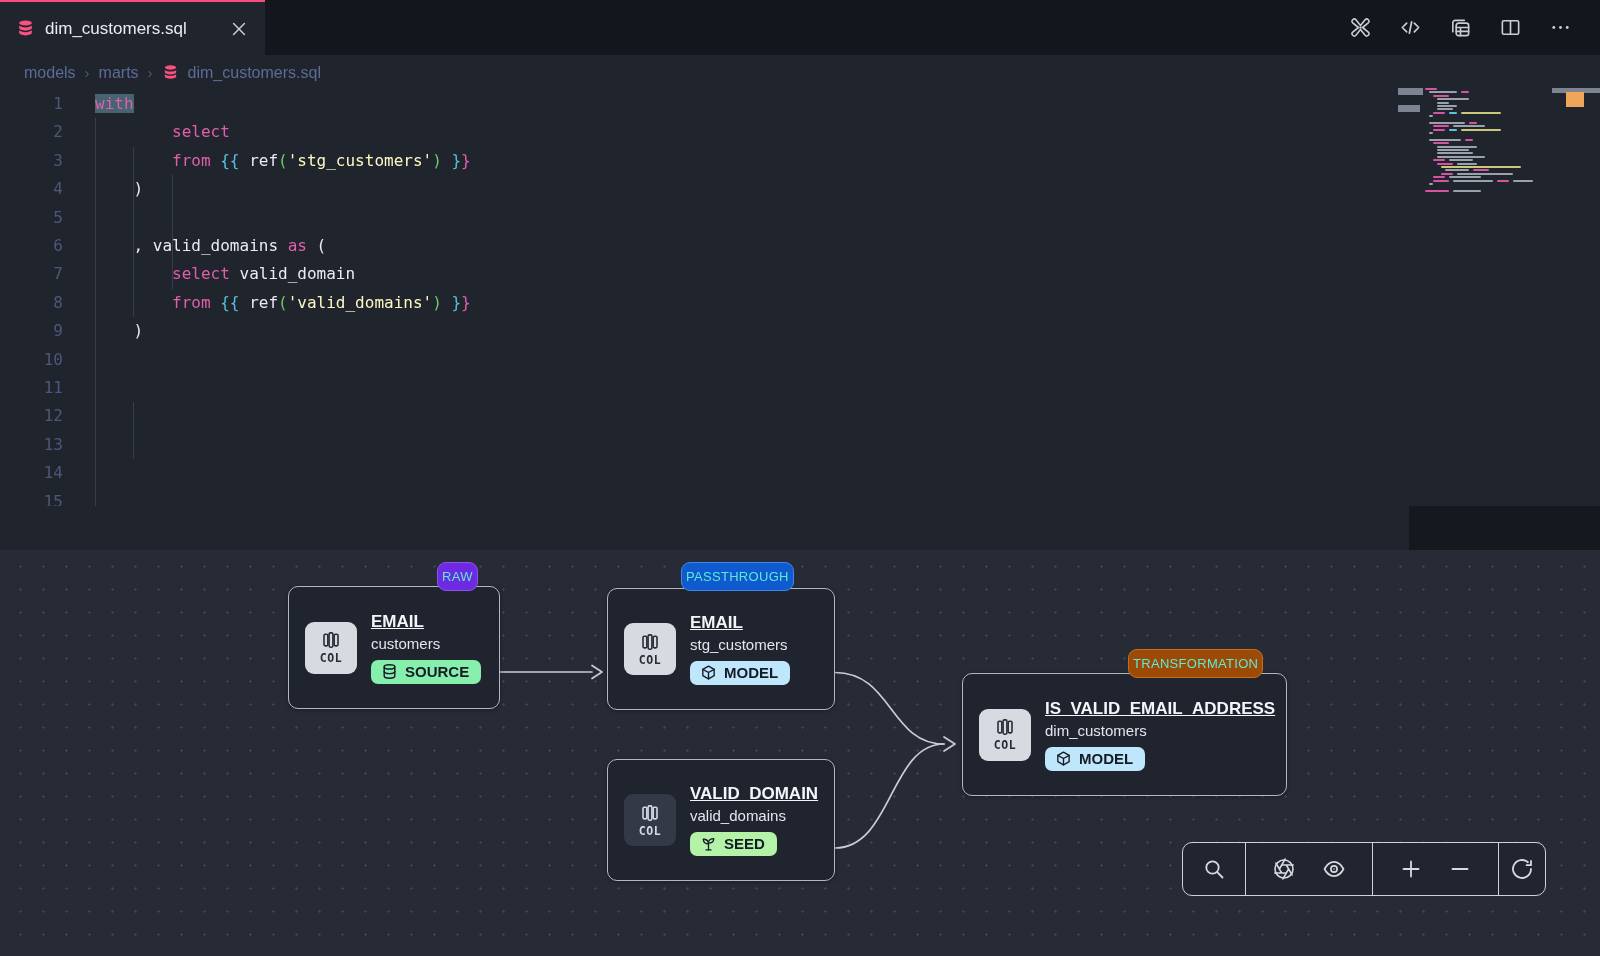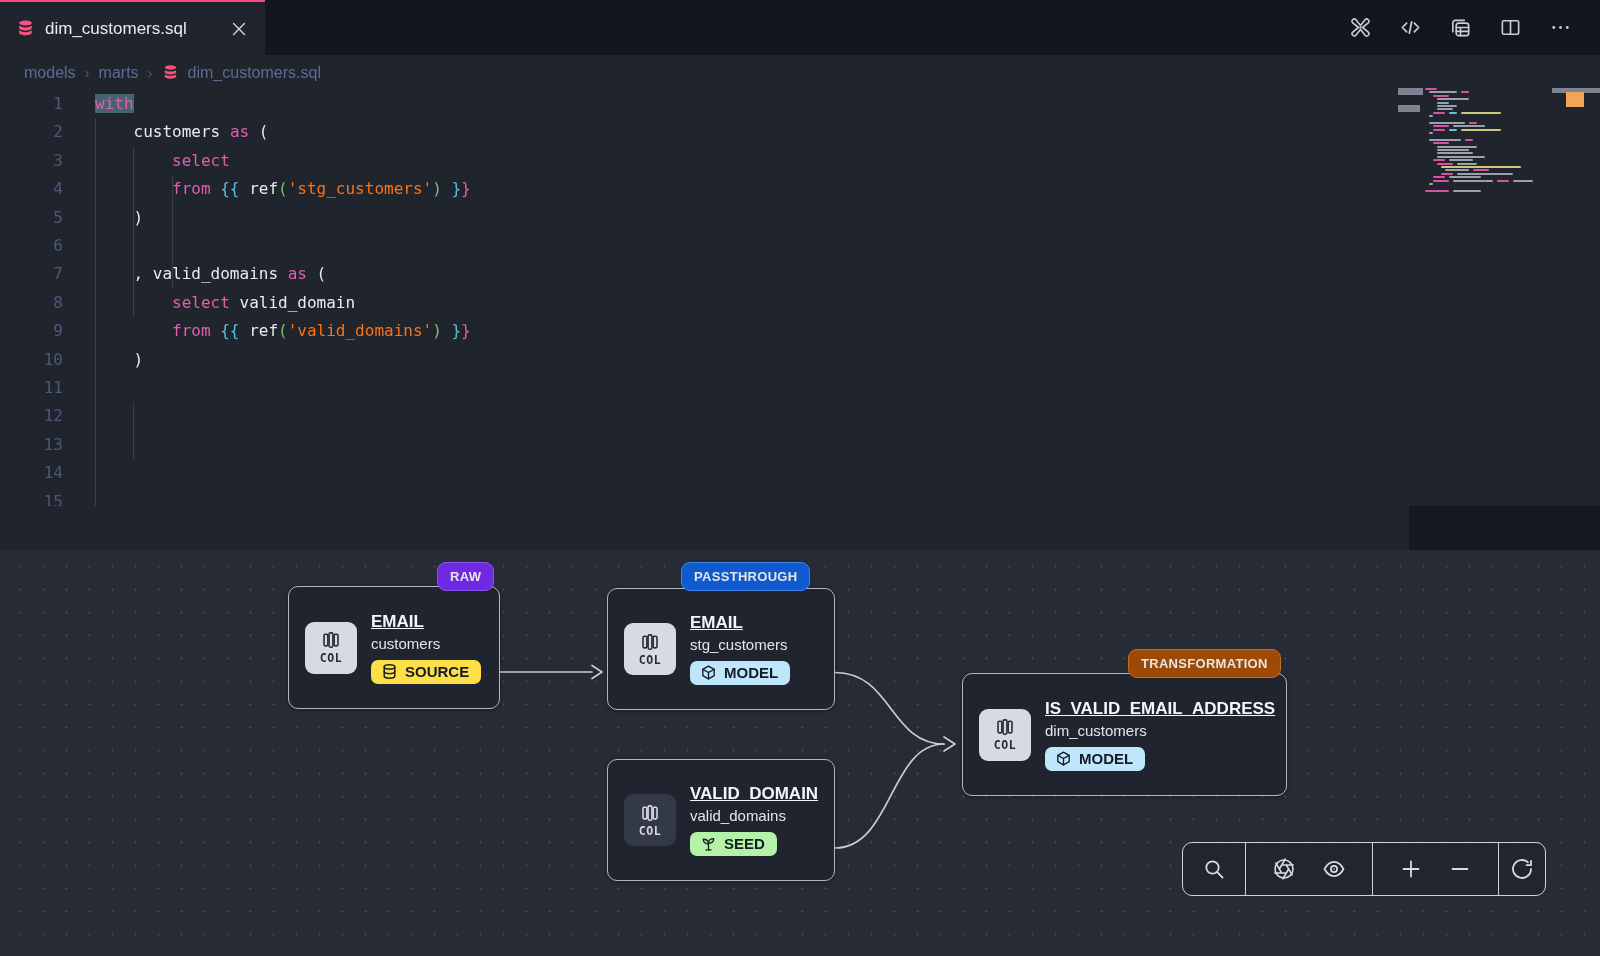--- a/index.html
+++ b/index.html
@@ -23,21 +23,21 @@
   .crumb-dbicon { width:17px; height:17px; color:#f9527f; }
 
   
   .editor { position:absolute; left:0; top:90px; width:1600px; height:416px; background:#20242d; overflow:hidden; }
   .gutter { position:absolute; left:0; top:0; width:63px; text-align:right; font:16px/28.4px "DejaVu Sans Mono", monospace; color:#4d5878; }
   .codelines { position:absolute; left:95px; top:0; font:16px/28.4px "DejaVu Sans Mono", monospace; color:#e9ebf0; }
   .code-line { height:28.4px; white-space:pre; }
   .kw  { color:#e05fae; }
   .cy  { color:#57bfd8; }
   .gr  { color:#71c868; }
-  .yl  { color:#f97316; }
+  .yl  { color:#fef9c3; }
   .pw  { color:#e9ebf0; }
   .sel { background:#456470; }
   .guide { position:absolute; width:1px; background:#373d4c; }
 
   
   .minimap { position:absolute; left:1425px; top:88px; width:110px; }
   .mm-line { display:flex; height:2px; margin-bottom:1.4px; }
   .mm-seg { height:2px; border-radius:1px; }
   .mm-match { position:absolute; background:#8e94a2; opacity:.85; }
   .ruler-bar { position:absolute; left:1552px; top:88px; width:48px; height:5px; background:#8e94a2; opacity:.85; }
@@ -60,21 +60,21 @@
   .colbox { width:52px; height:52px; border-radius:9px; display:flex; flex-direction:column; align-items:center; justify-content:center; gap:1px; flex:0 0 auto; }
   .colbox.light { background:#d7dae0; color:#262b36; }
   .colbox.dark  { background:#343947; color:#d6dae2; }
   .colbox .cicon { width:20px; height:20px; }
   .colbox .clabel { font:700 11.5px "DejaVu Sans Mono", monospace; letter-spacing:.5px; }
   .ntext { display:flex; flex-direction:column; gap:3px; }
   .nname { color:#f4f5f8; font-size:17px; font-weight:700; white-space:nowrap;text-decoration:underline; }
   .ntable { color:#e3e6ec; font-size:15px; white-space:nowrap; }
   .pill { margin-top:5px; align-self:flex-start; display:inline-flex; align-items:center; gap:7px; padding:3px 12px 4px 10px; border-radius:7px; color:#151b26; font-size:15px; font-weight:700; }
   .pill .pillicon { width:17px; height:17px; color:#151b26; }
-  .badge { position:absolute; color:#e5e5e5; font-size:13px; font-weight:700; letter-spacing:.3px; padding:6px 12px; border-radius:9px; white-space:nowrap; }
+  .badge { position:absolute; color:#5eead4; font-size:13px; font-weight:400; letter-spacing:.3px; padding:6px 4px; border-radius:9px; white-space:nowrap; }
 
   
   .ltoolbar { position:absolute; left:1182px; top:292px; width:364px; height:54px; border:1.5px solid #ced2da; border-radius:10px; background:#21252f; display:flex; }
   .lt-group { display:flex; align-items:center; justify-content:space-evenly; height:100%; }
   .lt-group + .lt-group { border-left:1.5px solid #ced2da; }
   .lt-btn { width:24px; height:24px; color:#d6dae2; cursor:pointer; }
 </style>
 </head>
 <body>
 
@@ -160,21 +160,20 @@
         <div>9</div>
         <div>10</div>
         <div>11</div>
         <div>12</div>
         <div>13</div>
         <div>14</div>
         <div>15</div>
       </div>
     <div class="codelines">
         <div class="code-line"><span class="kw sel">with</span></div>
-        <div class="code-line"><span>    </span><span>customers</span><span> </span><span class="kw">as</span><span> </span><span class="pw">(</span></div>
         <div class="code-line"><span>        </span><span class="kw">select</span></div>
         <div class="code-line"><span>        </span><span class="kw">from</span><span> </span><span class="cy">{{</span><span> </span><span>ref</span><span class="gr">(</span><span class="yl">'stg_customers'</span><span class="gr">)</span><span> </span><span class="cy">}</span><span class="kw">}</span></div>
         <div class="code-line"><span>    </span><span class="pw">)</span></div>
         <div class="code-line"></div>
         <div class="code-line"><span>    </span><span>, </span><span>valid_domains</span><span> </span><span class="kw">as</span><span> </span><span class="pw">(</span></div>
         <div class="code-line"><span>        </span><span class="kw">select</span><span> </span><span>valid_domain</span></div>
         <div class="code-line"><span>        </span><span class="kw">from</span><span> </span><span class="cy">{{</span><span> </span><span>ref</span><span class="gr">(</span><span class="yl">'valid_domains'</span><span class="gr">)</span><span> </span><span class="cy">}</span><span class="kw">}</span></div>
         <div class="code-line"><span>    </span><span class="pw">)</span></div>
         <div class="code-line"></div>
       </div>
@@ -355,21 +354,21 @@
               <rect x="3.6" y="5" width="4.6" height="14" rx="1.6"></rect>
               <rect x="9.7" y="3.4" width="4.6" height="17.2" rx="1.6"></rect>
               <rect x="15.8" y="5" width="4.6" height="14" rx="1.6"></rect>
             </svg>
           </span>
           <span class="clabel">COL</span>
         </div>
         <div class="ntext">
           <div class="nname">EMAIL</div>
           <div class="ntable">customers</div>
-          <div class="pill" style="background: #fde047;">
+          <div class="pill" style="background: #86efac;">
             <span class="pillicon">
               <svg viewBox="0 0 24 24" fill="none" stroke="currentColor" stroke-linecap="round" stroke-linejoin="round" stroke-width="2">
                 <ellipse cx="12" cy="5.5" rx="7.5" ry="3"></ellipse>
                 <path d="M4.5 5.5v6.5c0 1.7 3.4 3 7.5 3s7.5-1.3 7.5-3V5.5"></path>
                 <path d="M4.5 12v6.5c0 1.7 3.4 3 7.5 3s7.5-1.3 7.5-3V12"></path>
               </svg>
             </span>
             <span>SOURCE</span>
           </div>
         </div>

